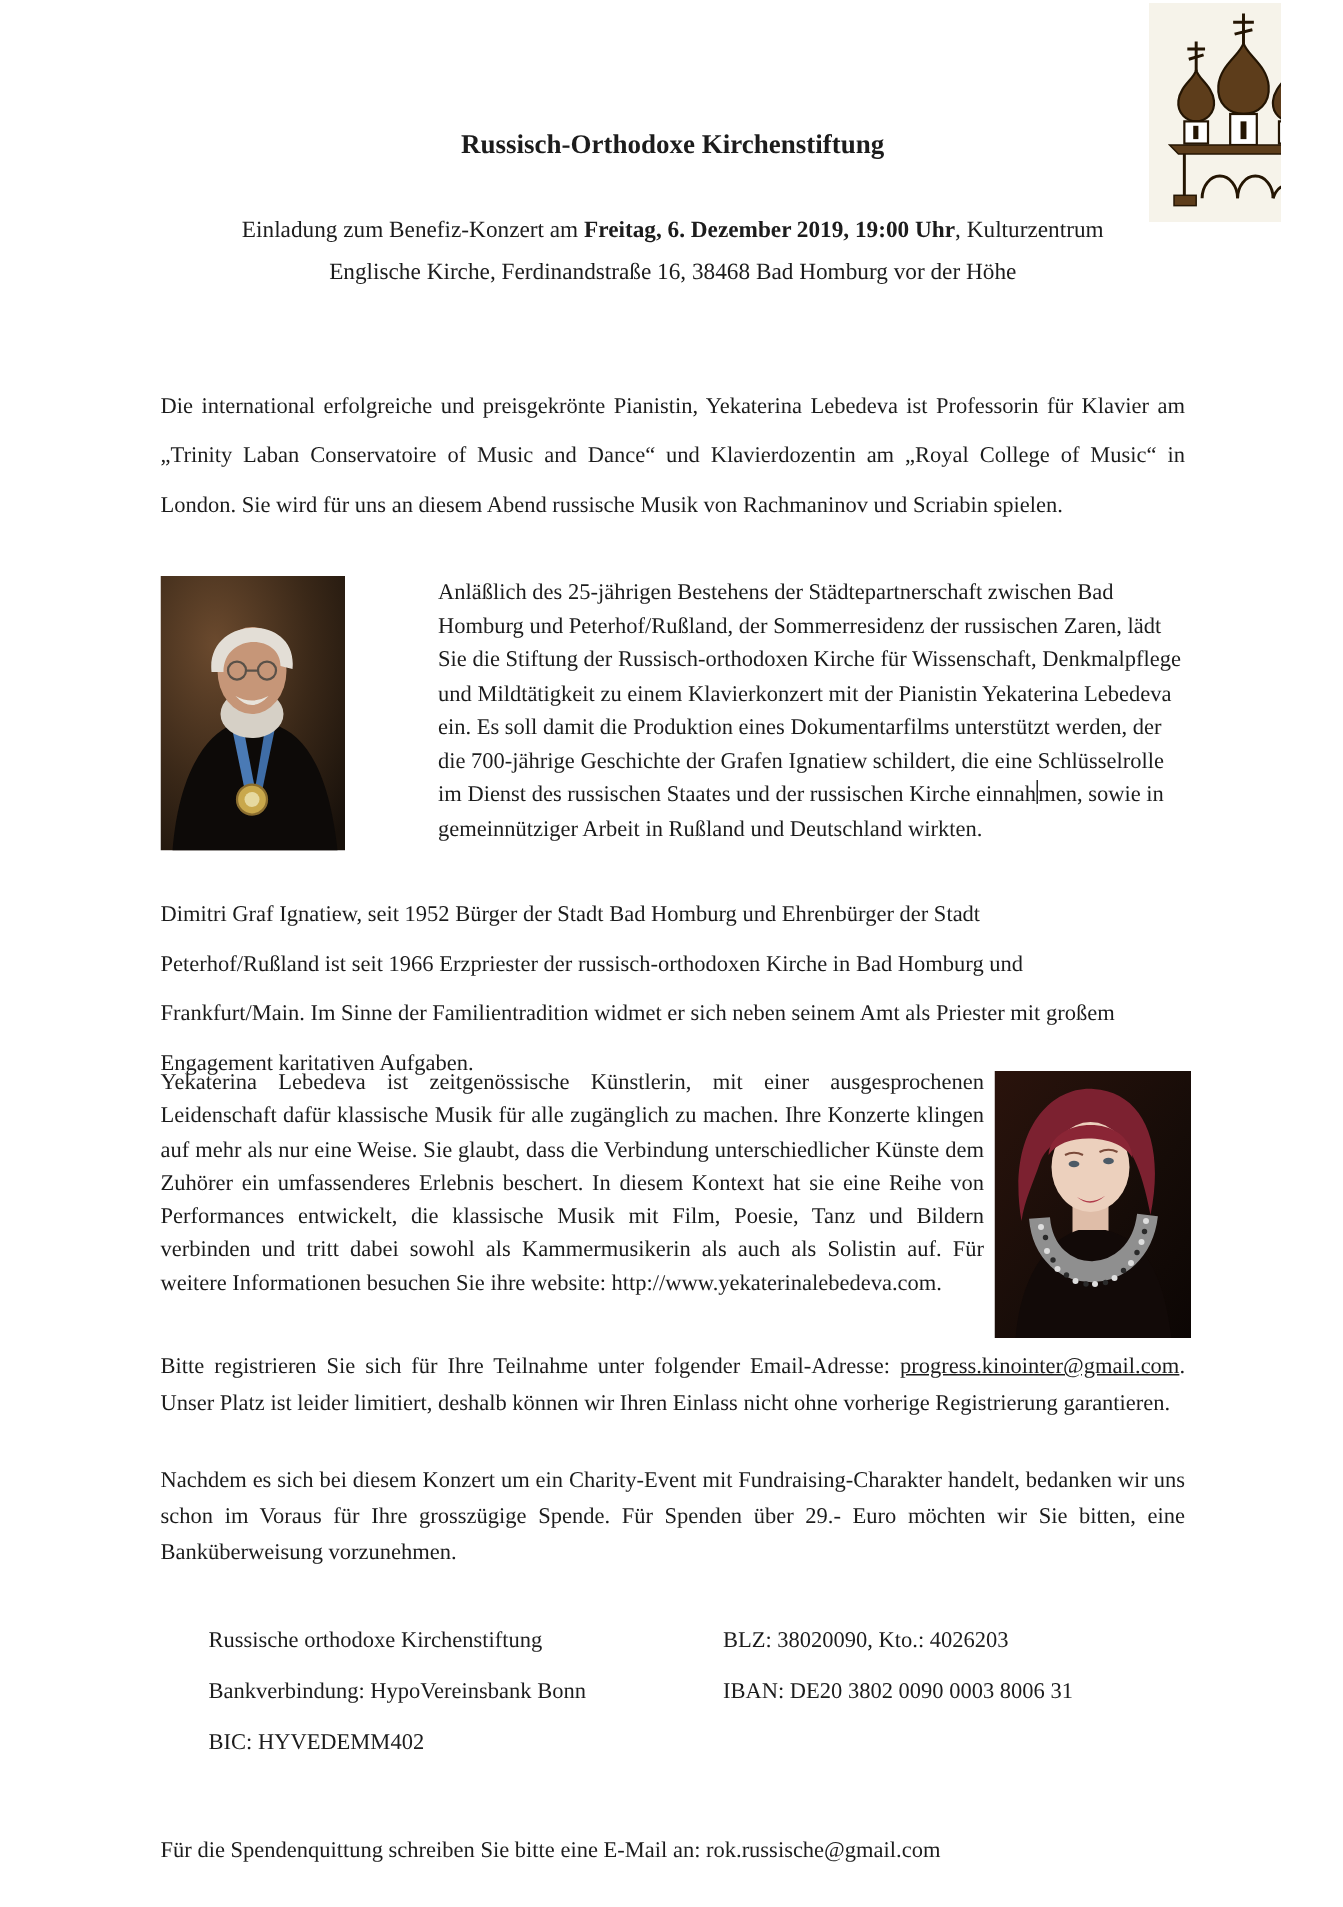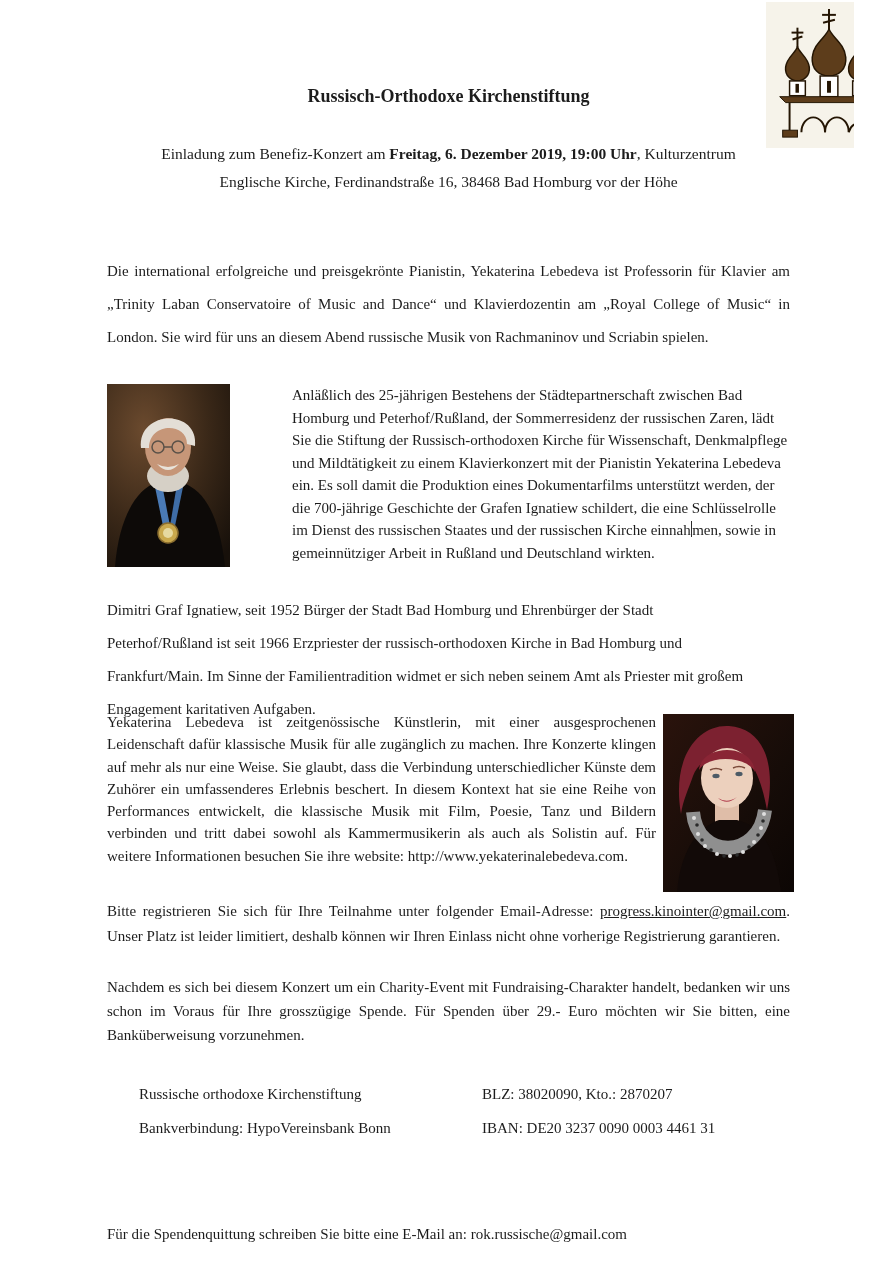--- a/index.html
+++ b/index.html
@@ -202,25 +202,26 @@
     </div>
   </div>
 
   <div class="abs para justify p-registration"><span>Bitte registrieren Sie sich für Ihre Teilnahme unter folgender Email-Adresse: </span><span class="link-underline">progress.kinointer@gmail.com</span><span>. Unser Platz ist leider limitiert, deshalb können wir Ihren Einlass nicht ohne vorherige Registrierung garantieren.</span></div>
 
   <div class="abs para justify p-charity">Nachdem es sich bei diesem Konzert um ein Charity-Event mit Fundraising-Charakter handelt, bedanken wir uns schon im Voraus für Ihre grosszügige Spende. Für Spenden über 29.- Euro möchten wir Sie bitten, eine Banküberweisung vorzunehmen.</div>
 
   <div class="abs bank">
     <div class="bank-row">
       <span>Russische orthodoxe Kirchenstiftung</span>
-      <span>BLZ: 38020090, Kto.: 2870207</span>
+      <span>BLZ: 38020090, Kto.: 4026203</span>
     </div>
     <div class="bank-row">
       <span>Bankverbindung: HypoVereinsbank Bonn</span>
-      <span>IBAN: DE20 3237 0090 0003 4461 31</span>
+      <span>IBAN: DE20 3802 0090 0003 8006 31</span>
     </div>
     <div class="bank-row">
+      <span>BIC: HYVEDEMM402</span>
     </div>
   </div>
 
   <div class="abs footer-line"><span>Für die Spendenquittung schreiben Sie bitte eine E-Mail an: </span><span>rok.russische@gmail.com</span></div>
 
 </div>
 
 </body></html>

